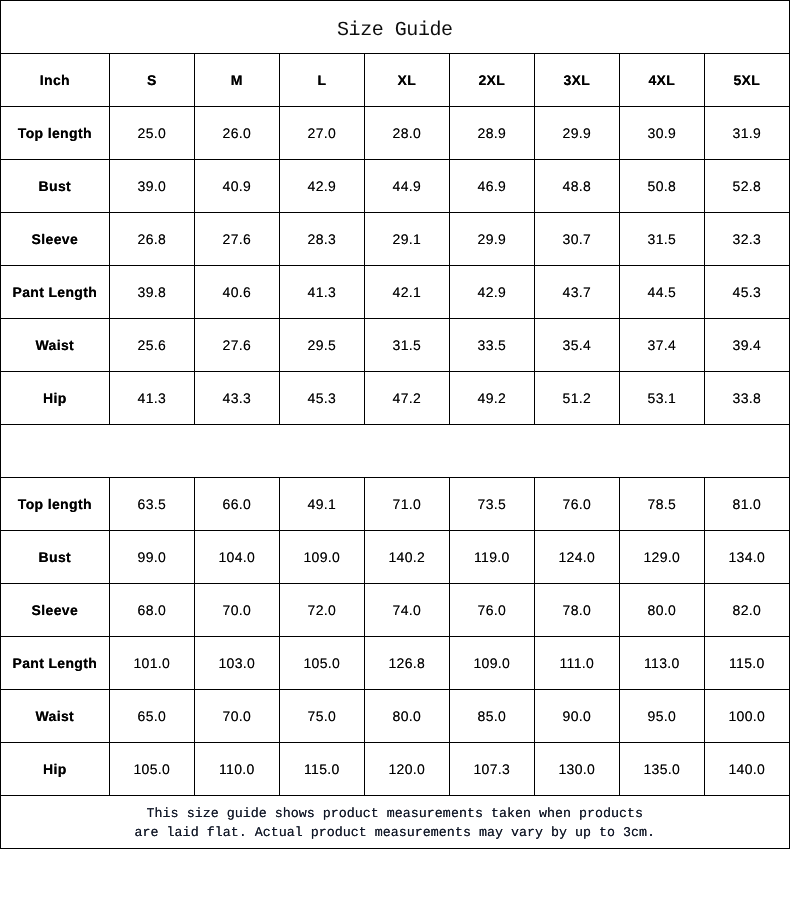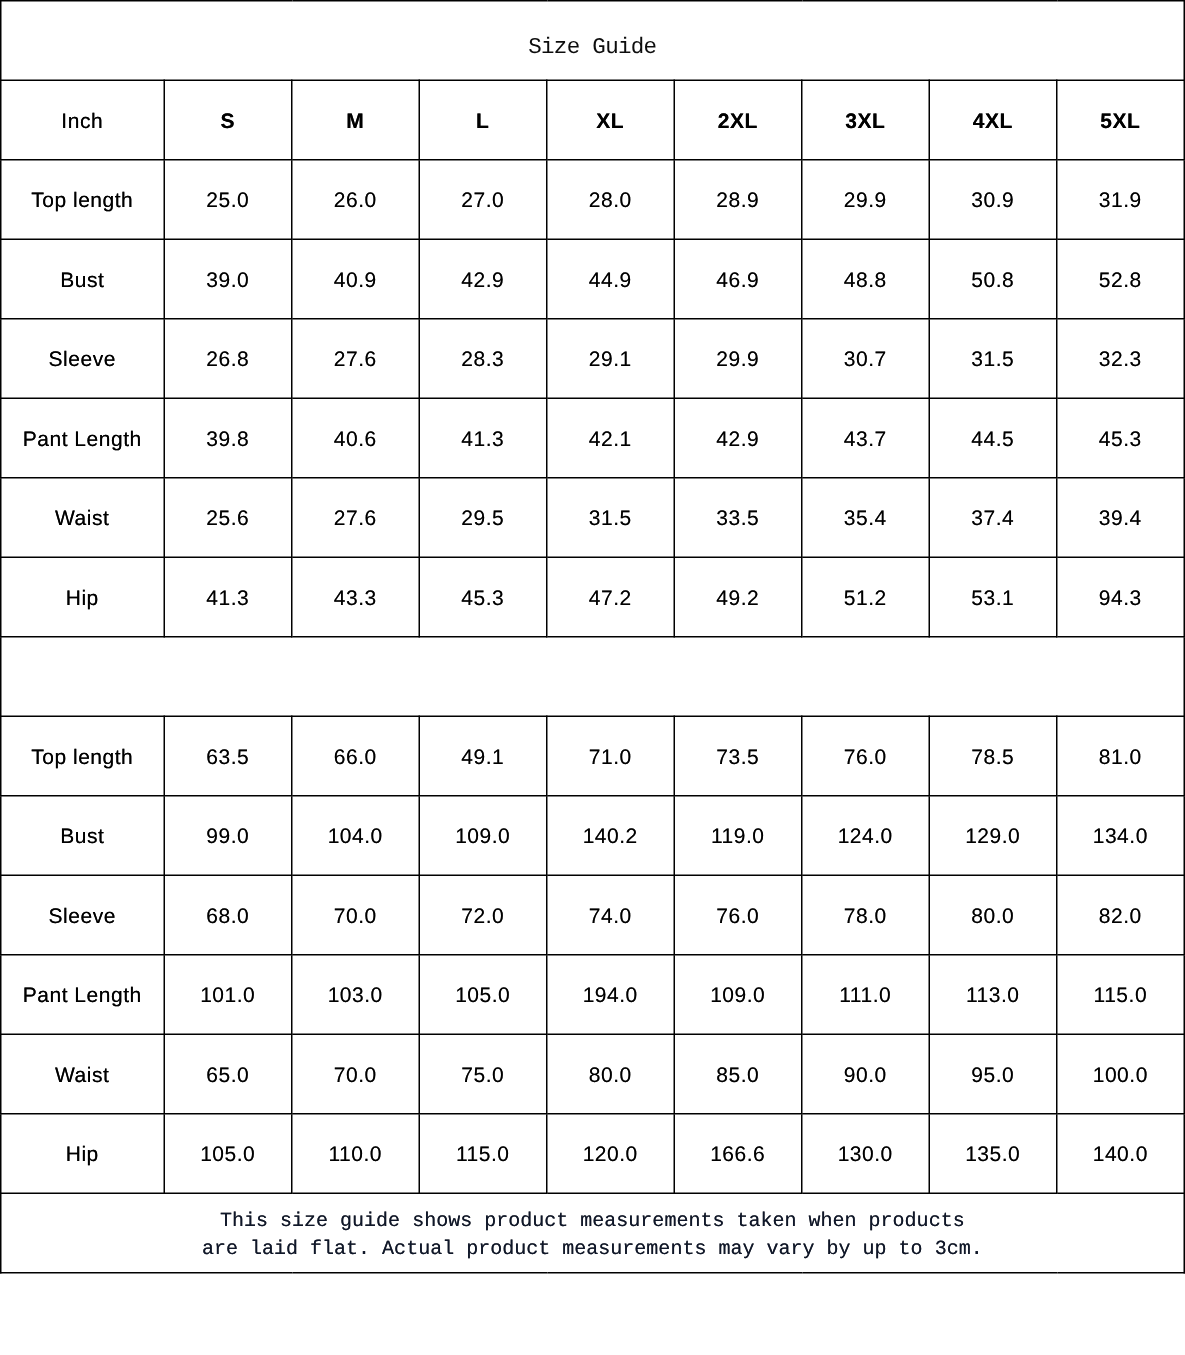--- a/index.html
+++ b/index.html
@@ -16,24 +16,24 @@
                  vertical-align:middle;padding:0;padding-right:.35px;
                  box-sizing:border-box;overflow:hidden;}
 
   col.c-label{width:109px;}
   col.c-size{width:85px;}
 
   tr.row{height:53px;}
   tr.row td{height:53px;}
 
   .title-cell{font-family:"Liberation Mono",monospace;
-              font-size:15px;color:#0d0d0d;letter-spacing:-0.45px;
+              font-size:20px;color:#0d0d0d;letter-spacing:-0.45px;
               line-height:1;vertical-align:middle;}
   .title-cell>span{display:inline-block;position:relative;top:4px;}
-  .unit-cell,.label-cell{font-weight:normal;font-size:14px;letter-spacing:.35px;text-shadow:0 0 .4px rgba(0,0,0,.85);}
+  .unit-cell,.label-cell{font-weight:bold;font-size:14px;letter-spacing:.35px;text-shadow:0 0 .4px rgba(0,0,0,.85);}
   .size-cell{font-weight:bold;font-size:14px;letter-spacing:.35px;text-shadow:0 0 .4px rgba(0,0,0,.85);}
   .val-cell{font-weight:normal;font-size:14px;letter-spacing:.35px;text-shadow:0 0 .35px rgba(0,0,0,.6);}
   .spacer-cell{border-left:1px solid #000;border-right:1px solid #000;}
   .note-cell{font-family:"Liberation Mono",monospace;position:relative;
              font-size:13.35px;line-height:19.2px;color:#0f172a;
              text-shadow:0 0 .35px rgba(0,0,0,.75);}
   .note-inner{display:inline-block;position:relative;top:2px;}
   .note-line{display:block;}
 </style>
 </head>
@@ -132,21 +132,21 @@
 
       <tr class="row">
         <td class="label-cell">Hip</td>
         <td class="val-cell">41.3</td>
         <td class="val-cell">43.3</td>
         <td class="val-cell">45.3</td>
         <td class="val-cell">47.2</td>
         <td class="val-cell">49.2</td>
         <td class="val-cell">51.2</td>
         <td class="val-cell">53.1</td>
-        <td class="val-cell">94.3</td>
+        <td class="val-cell">33.8</td>
       </tr>
 
       <tr class="row">
         <td class="spacer-cell" colspan="9"></td>
       </tr>
 
 
       <tr class="row">
         <td class="label-cell">Top length</td>
         <td class="val-cell">63.5</td>
@@ -181,21 +181,21 @@
         <td class="val-cell">78.0</td>
         <td class="val-cell">80.0</td>
         <td class="val-cell">82.0</td>
       </tr>
 
       <tr class="row">
         <td class="label-cell">Pant Length</td>
         <td class="val-cell">101.0</td>
         <td class="val-cell">103.0</td>
         <td class="val-cell">105.0</td>
-        <td class="val-cell">194.0</td>
+        <td class="val-cell">126.8</td>
         <td class="val-cell">109.0</td>
         <td class="val-cell">111.0</td>
         <td class="val-cell">113.0</td>
         <td class="val-cell">115.0</td>
       </tr>
 
       <tr class="row">
         <td class="label-cell">Waist</td>
         <td class="val-cell">65.0</td>
         <td class="val-cell">70.0</td>
@@ -206,21 +206,21 @@
         <td class="val-cell">95.0</td>
         <td class="val-cell">100.0</td>
       </tr>
 
       <tr class="row">
         <td class="label-cell">Hip</td>
         <td class="val-cell">105.0</td>
         <td class="val-cell">110.0</td>
         <td class="val-cell">115.0</td>
         <td class="val-cell">120.0</td>
-        <td class="val-cell">166.6</td>
+        <td class="val-cell">107.3</td>
         <td class="val-cell">130.0</td>
         <td class="val-cell">135.0</td>
         <td class="val-cell">140.0</td>
       </tr>
 
       <tr class="row">
         <td class="note-cell" colspan="9"><span class="note-inner"><span class="note-line">This size guide shows product measurements taken when products</span><span class="note-line">are laid flat. Actual product measurements may vary by up to 3cm.</span></span></td>
       </tr>
 
     </tbody>

